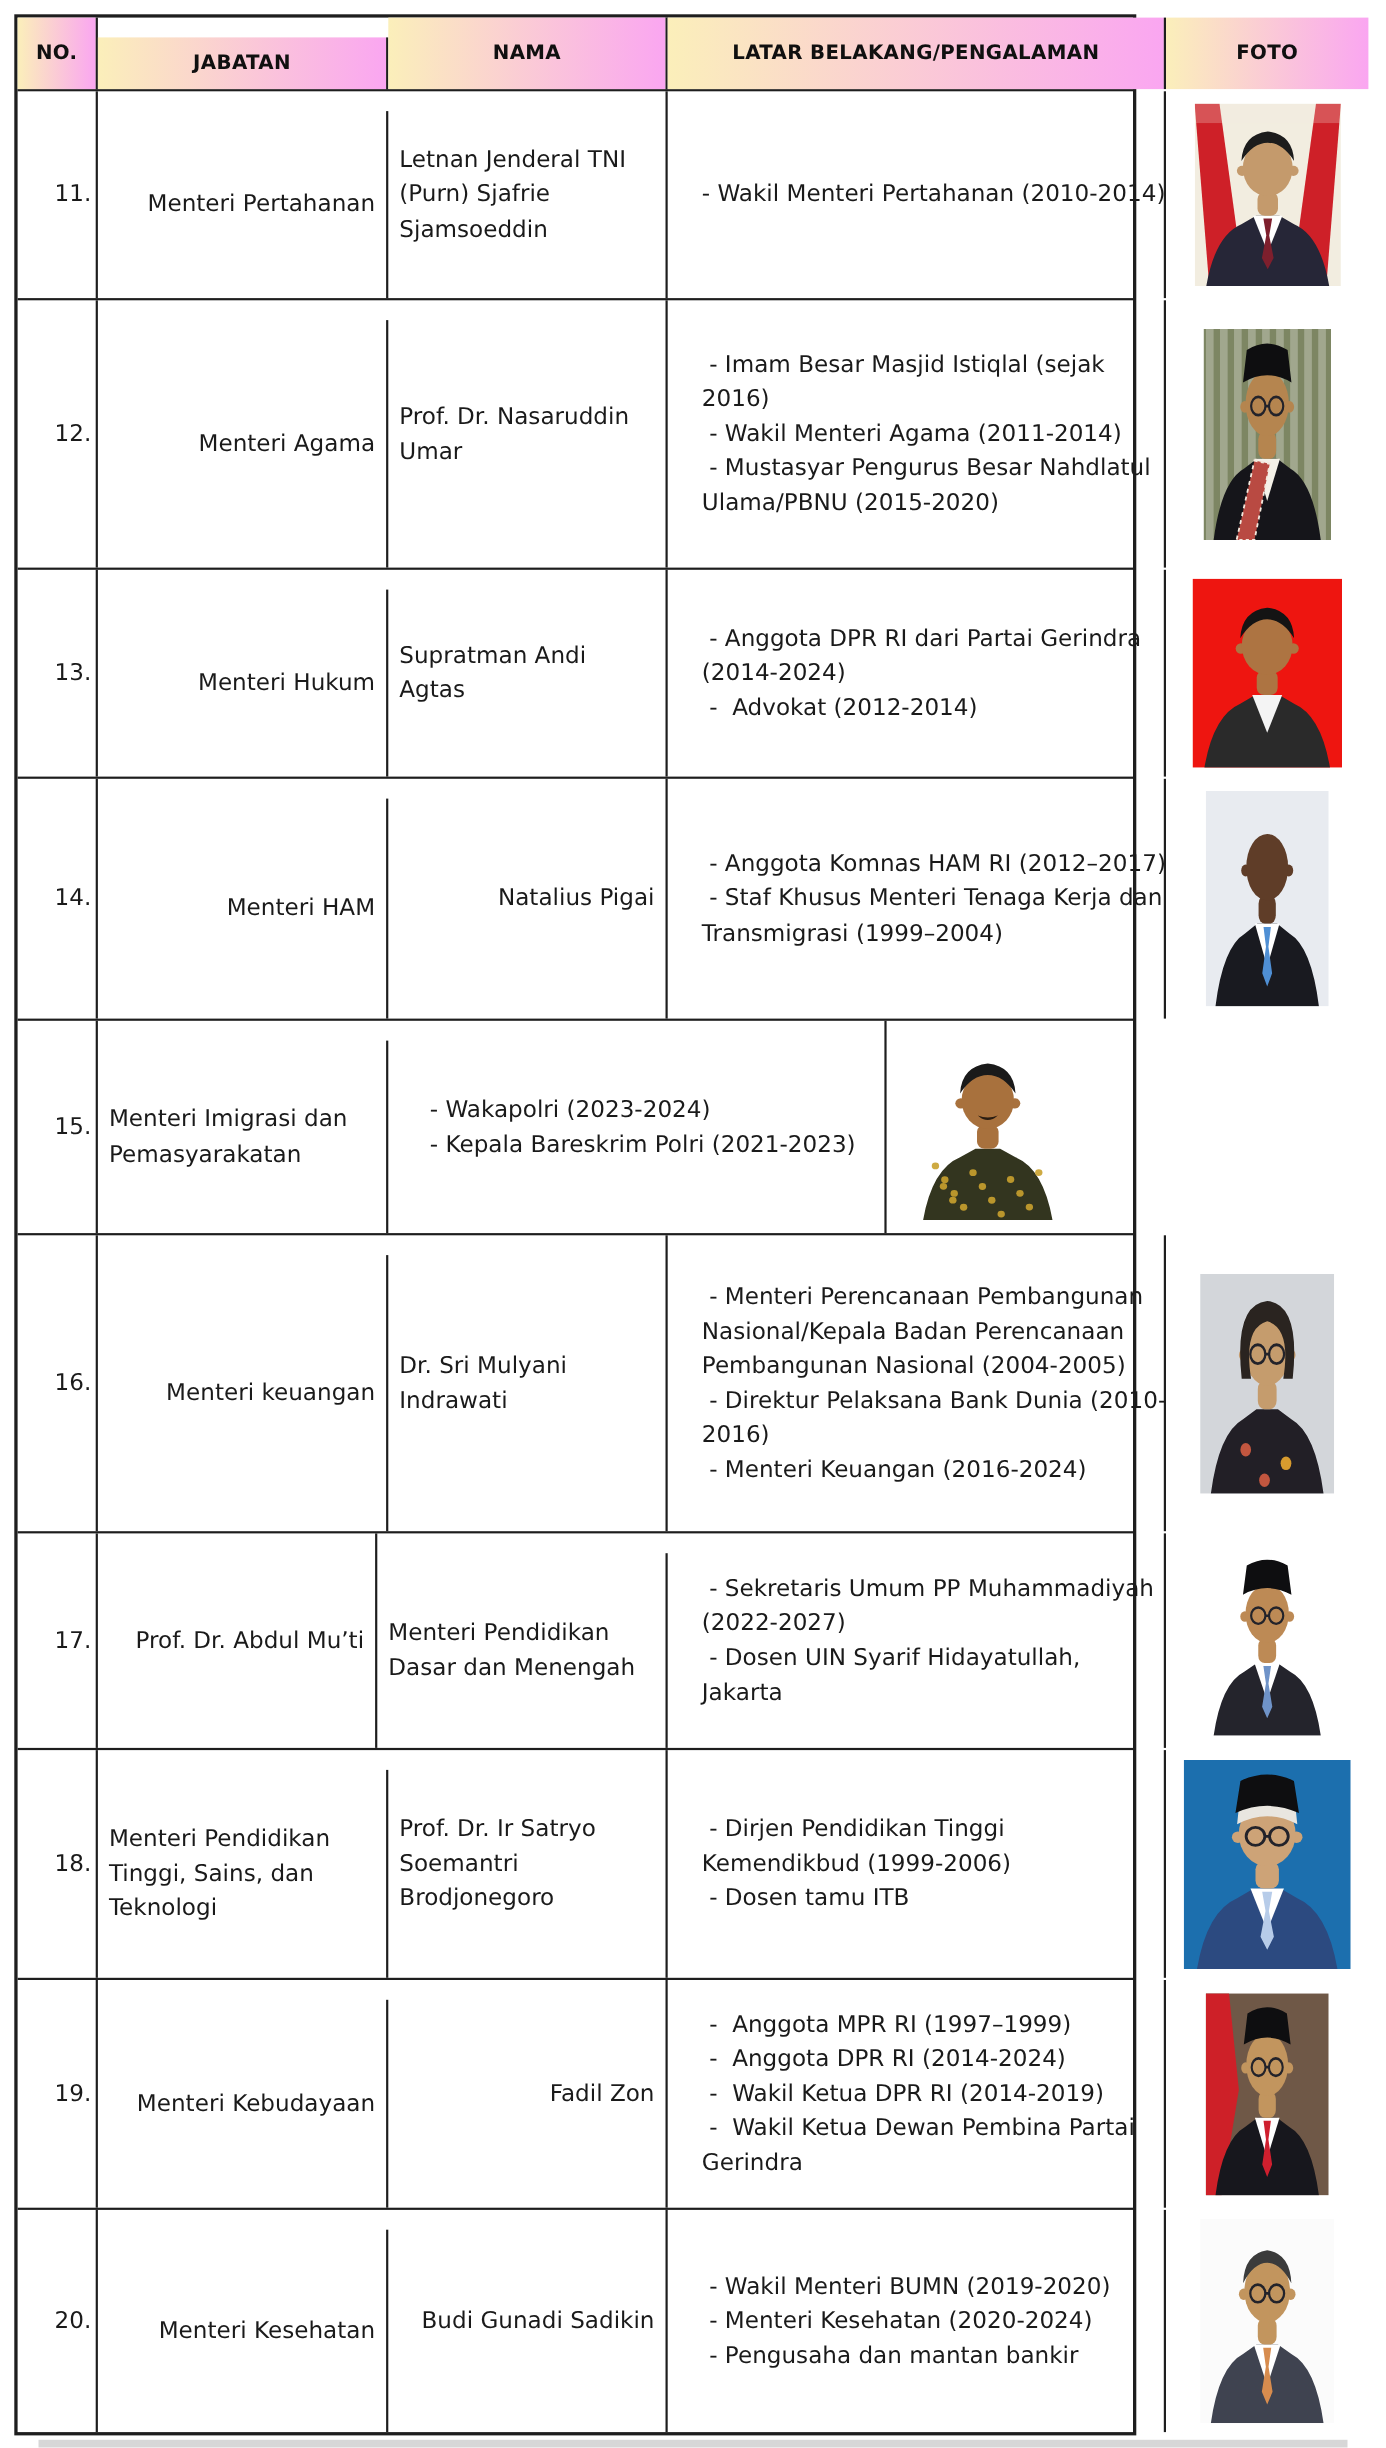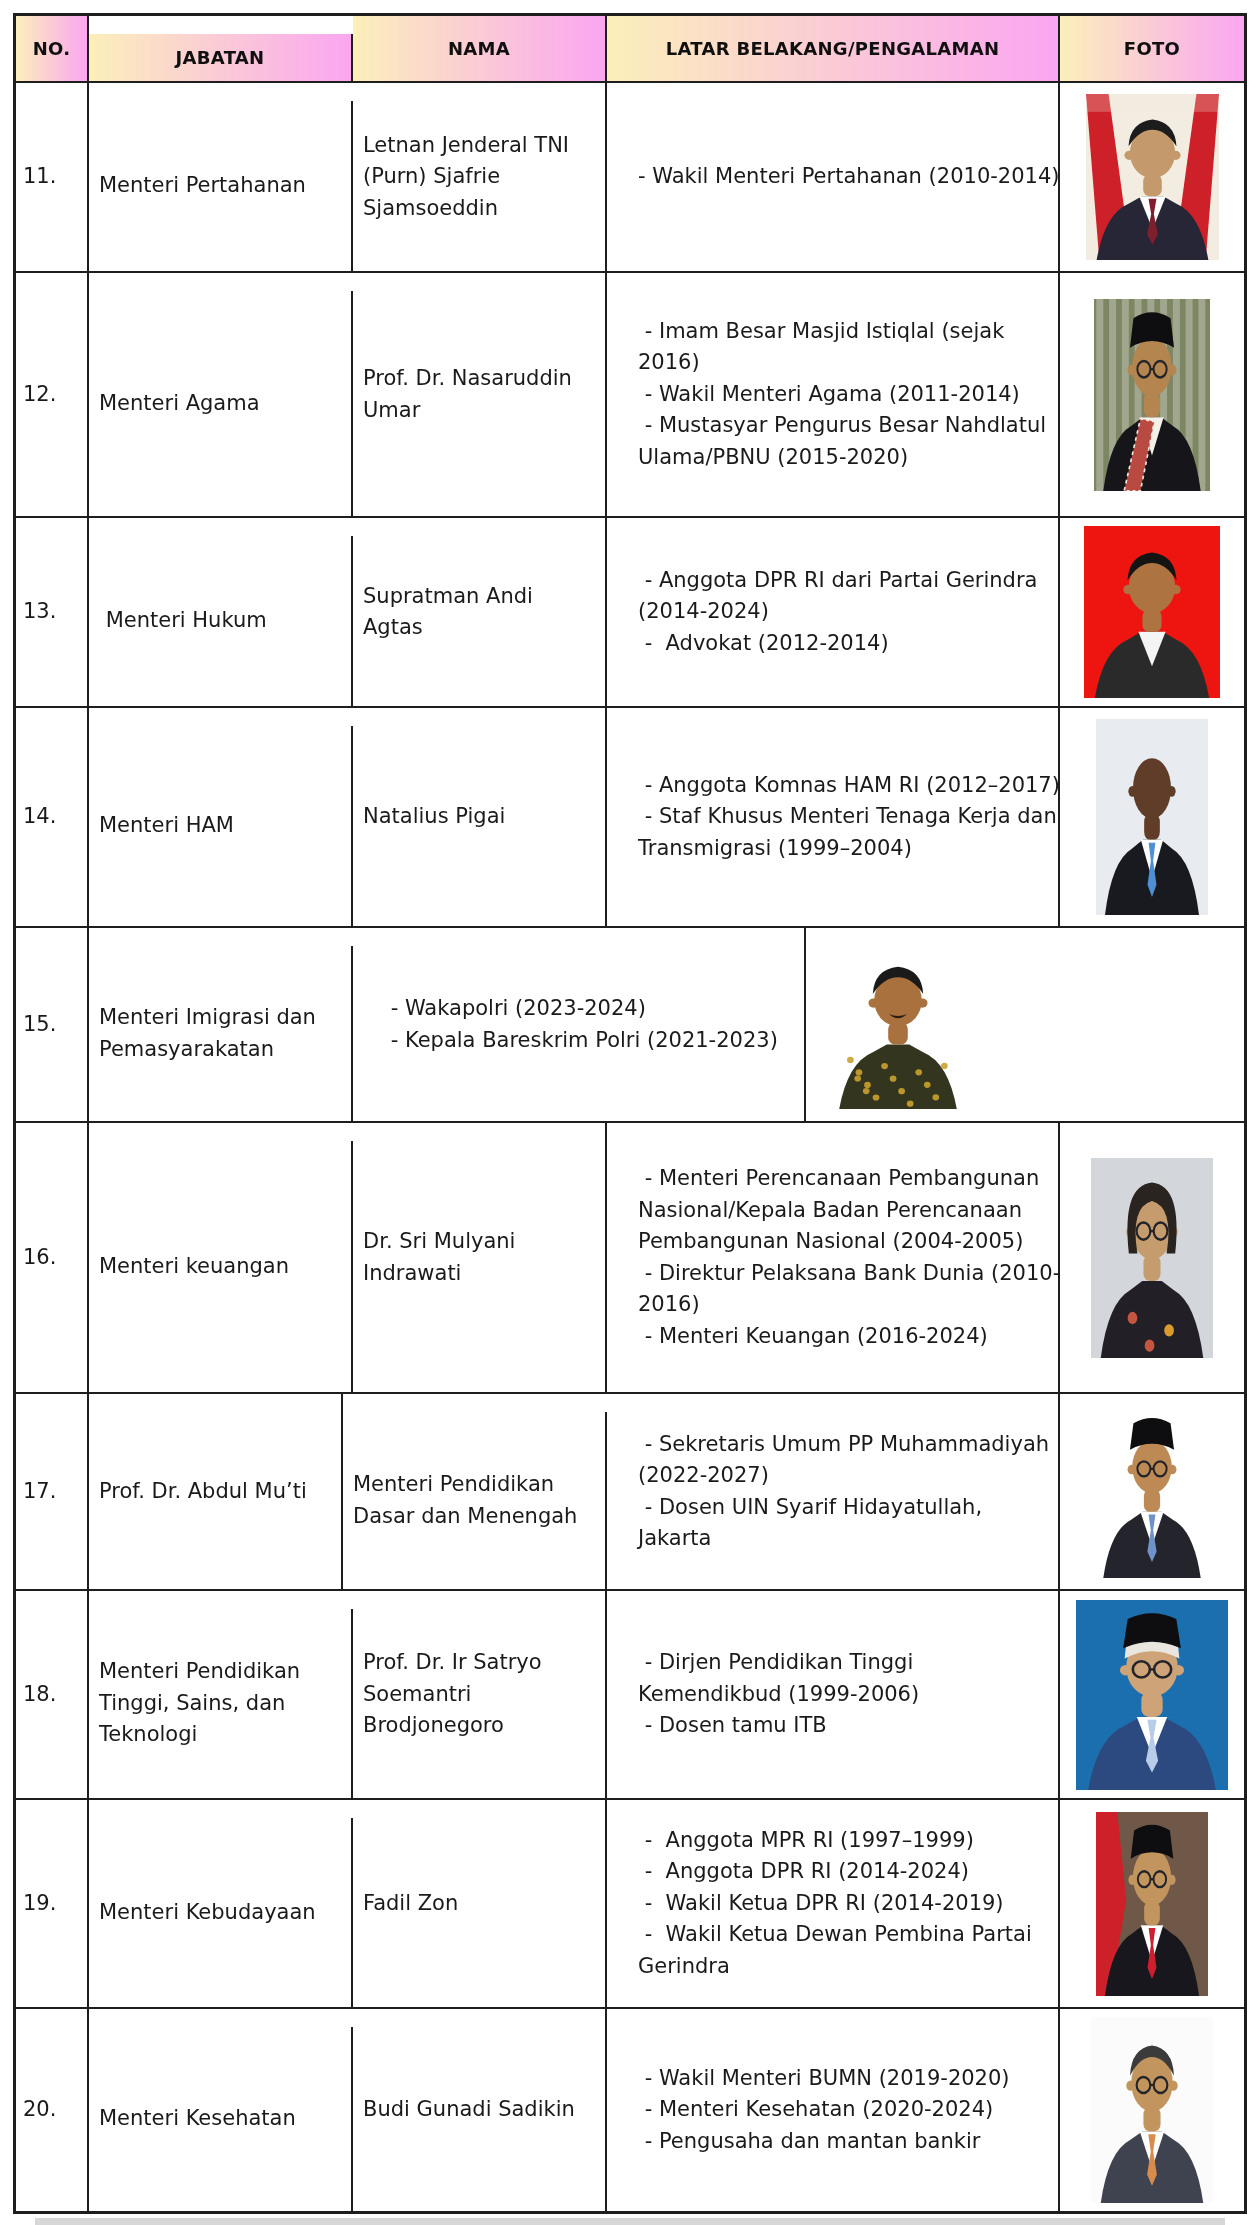--- a/index.html
+++ b/index.html
@@ -6,26 +6,26 @@
     --grad-l:#FBEFBA; --grad-r:#FAA6F1;
     --grid:#1E1E1E; --text:#1A1A1A;
   }
   *{box-sizing:border-box;}
   html,body{margin:0;padding:0;}
   body{
     width:1260px;height:2225px;background:#ffffff;position:relative;
     font-family:"DejaVu Sans","Liberation Sans",sans-serif;color:var(--text);
   }
   .ctable{
-    position:absolute;left:13px;top:13px;width:1234px;
+    position:absolute;left:13px;top:13px;width:1020px;
     border:3px solid var(--grid);background:#fff;
   }
   .tr{display:flex;align-items:stretch;border-bottom:2px solid var(--grid);}
   #tbody .tr:last-child{border-bottom:none;}
-  .th,.td{border-right:2px solid var(--grid);}
+  .th,.td{border-right:2px solid var(--grid);justify-content:flex-end;}
   .th:last-child,.td:last-child{border-right:none;}
   .col-no{width:73px;flex:0 0 73px;}
   .col-jabatan{width:264px;flex:0 0 264px;margin-top:18px;}
   .col-nama{width:254px;flex:0 0 254px;}
   .col-latar{width:453px;flex:0 0 453px;}
   .col-foto{width:184px;flex:0 0 184px;}
   .thead{height:67px;}
   .th{
     display:flex;align-items:center;justify-content:center;
     background:linear-gradient(90deg,var(--grad-l),var(--grad-r));

